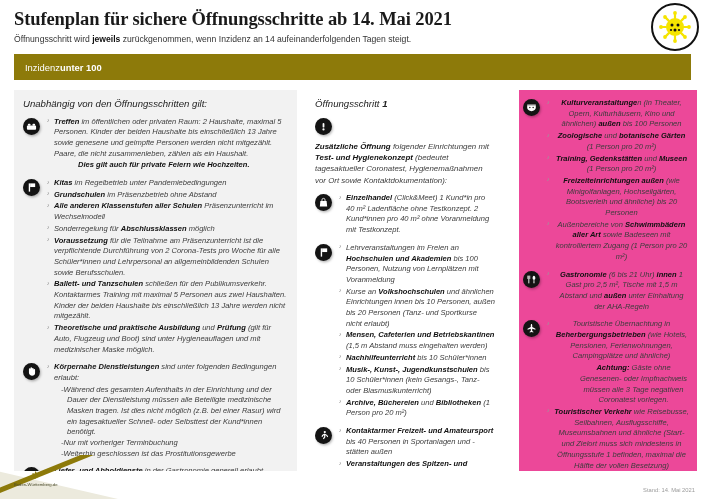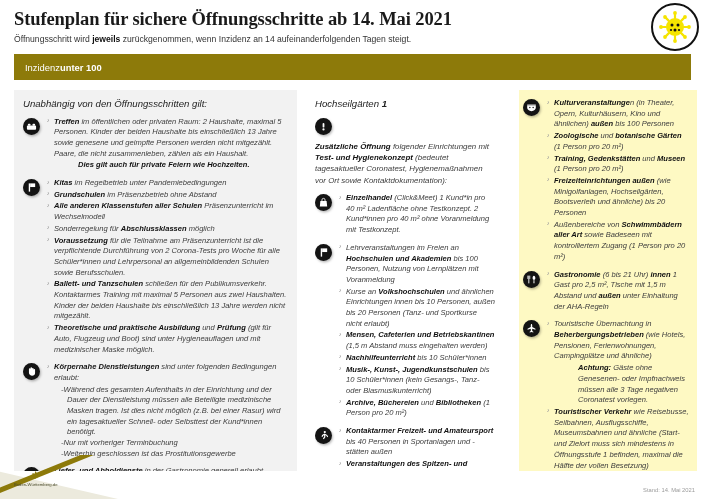--- a/index.html
+++ b/index.html
@@ -53,21 +53,21 @@
   .cols {
     position: absolute; left: 14px; right: 8px;
     top: 90px; bottom: 28px;
     display: flex;
     gap: 18px;
     font-style: italic;
   }
   .col { position: relative; overflow: hidden; }
   .col-left  { width: 283px; background: #f2f2f2; padding: 8px 9px 6px 9px; }
   .col-mid   { width: 186px; background: #ffffff; padding: 8px 6px 6px 0px; }
-  .col-right { flex: 1;      background: #fef9c3; padding: 8px 8px 6px 4px; }
+  .col-right { flex: 1;      background: #ec4899; padding: 8px 8px 6px 4px; text-align: center; }
 
   .col-head {
     font-size: 9.6px; color: #222; margin-bottom: 7px; line-height: 1.2;
   }
   .col-head b { font-weight: bold; }
 
   
   .block { display: flex; align-items: flex-start; margin-bottom: 6px; }
   .ico-slot { width: 24px; min-width: 24px; padding-top: 1px; }
   .ico {
@@ -249,21 +249,21 @@
             </div>
             <div class="body">
               <div class="bul"><b>Liefer- und Abholdienste</b><span> in der Gastronomie generell erlaubt</span></div>
             </div>
           </div>
         </div>
     </div>
 
     <div class="col col-mid">
       <div class="col-head">
-        <span>Hochseilgärten </span><b>1</b>
+        <span>Öffnungsschritt </span><b>1</b>
       </div>
       <div class="block">
         <div class="ico-slot">
           <div class="ico">
             <svg width="11" height="11" viewBox="0 0 11 11">
                 <circle cx="5.5" cy="5.5" r="5.5" fill="#141414"></circle>
                 <rect x="4.6" y="2" width="1.8" height="4.6" rx="0.9" fill="#fff"></rect>
                 <circle cx="5.5" cy="8.4" r="1.1" fill="#fff"></circle>
               </svg>
           </div>

